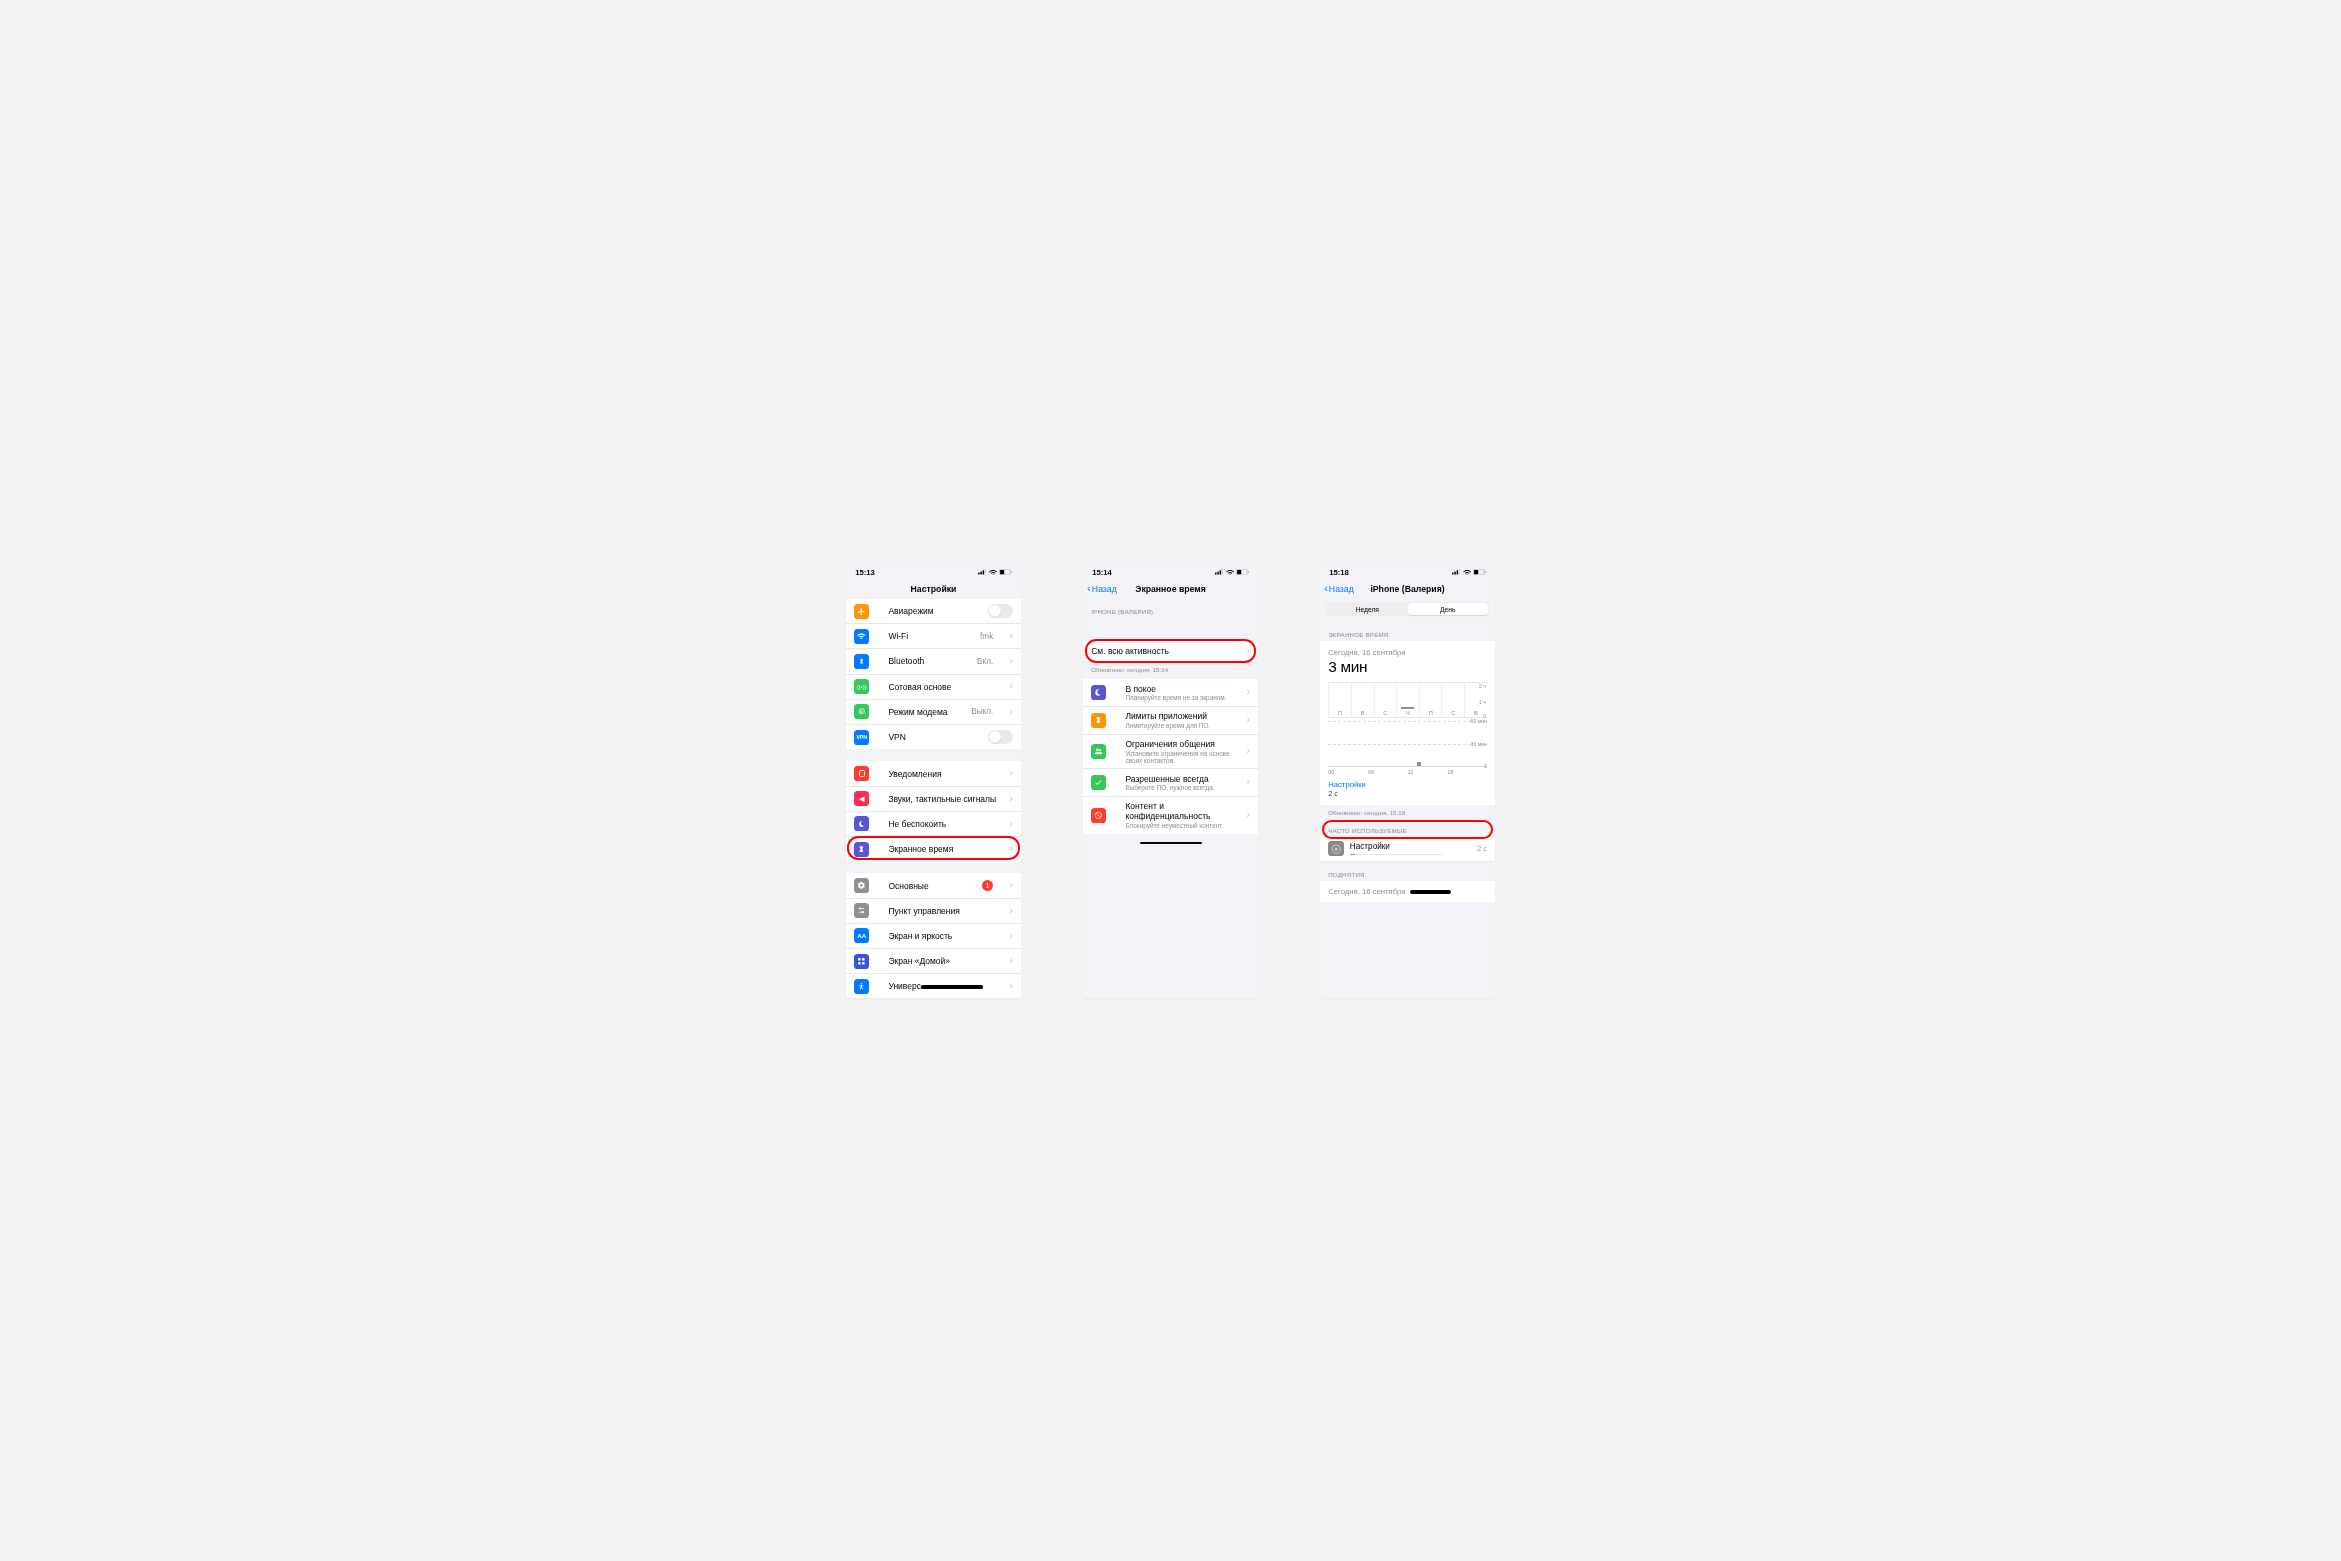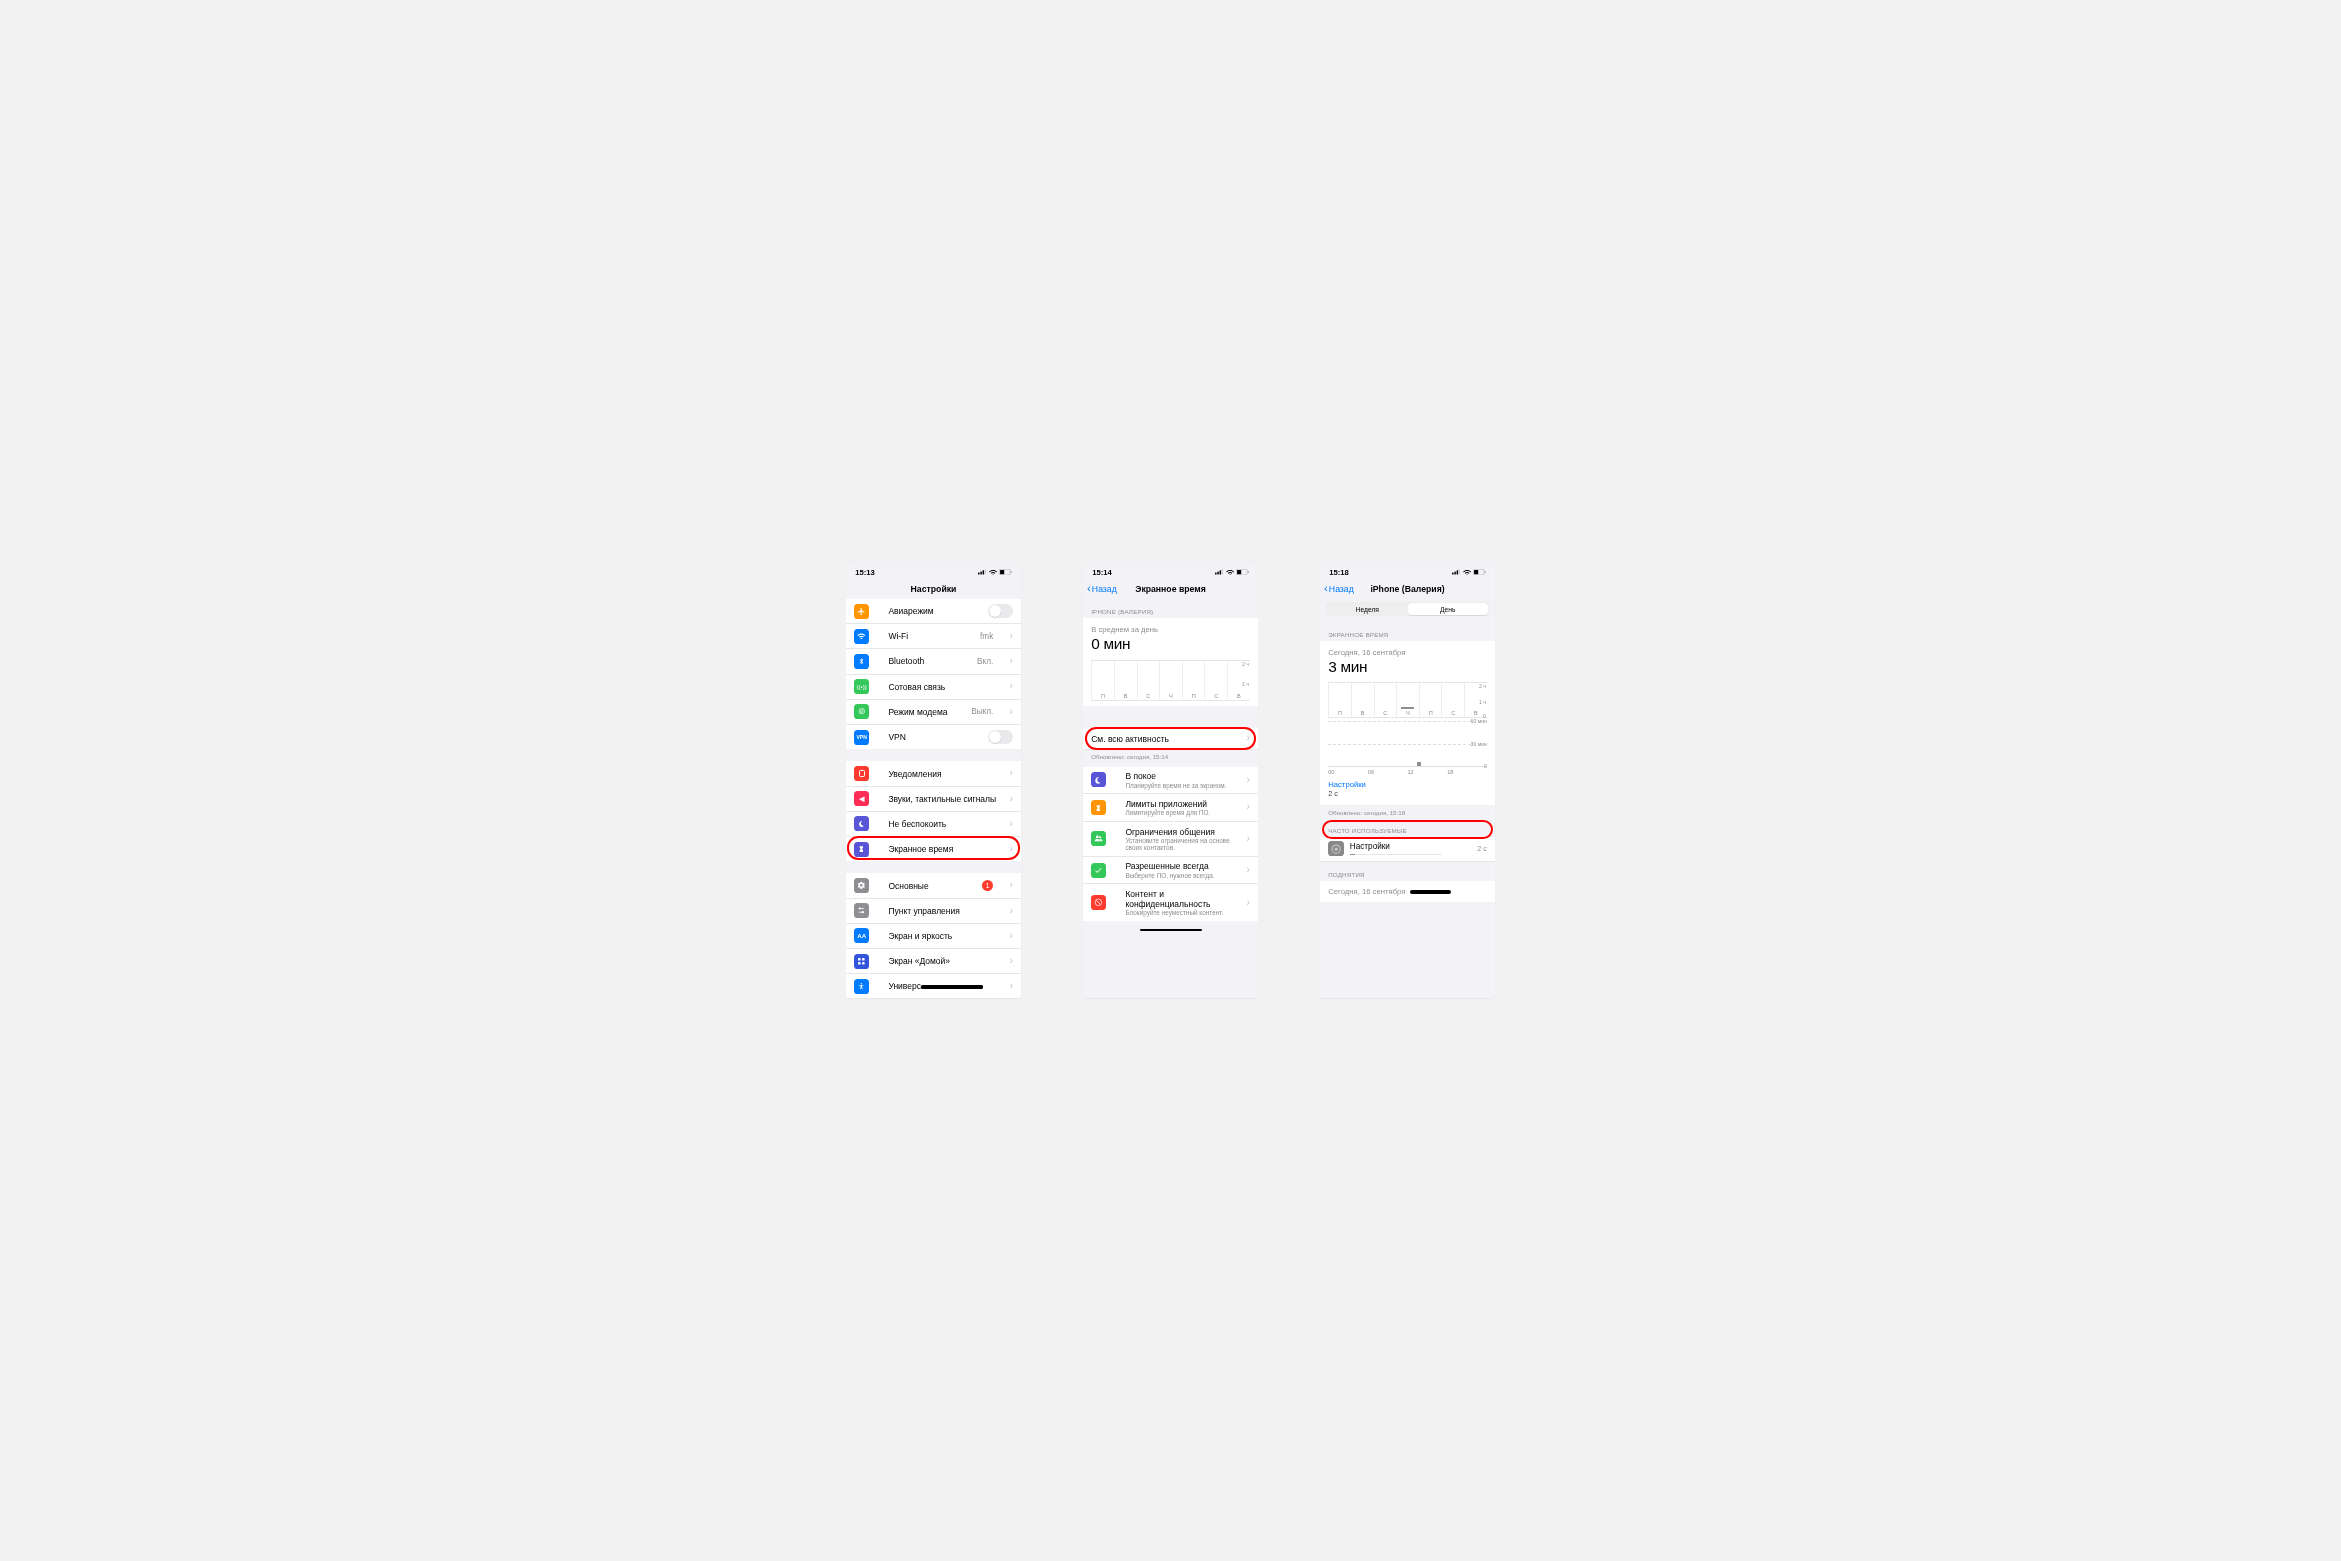--- a/index.html
+++ b/index.html
@@ -245,21 +245,21 @@
             </svg>
           </div>
           <div class="label">Bluetooth</div>
           <span class="value">Вкл.</span>
           <span class="chevron">›</span>
         </div>
         <div class="row">
           <div class="icon" style="background: rgb(52, 199, 89);">
             <span style="color:#fff;font-size:6.2px;">((•))</span>
           </div>
-          <div class="label">Сотовая связь</div>
+          <div class="label">Сотовая основе</div>
           <span class="chevron">›</span>
         </div>
         <div class="row">
           <div class="icon" style="background: rgb(52, 199, 89);">
             <span style="color:#fff;font-size:8.2px;">⦾</span>
           </div>
           <div class="label">Режим модема</div>
           <span class="value">Выкл.</span>
           <span class="chevron">›</span>
         </div>
@@ -385,35 +385,20 @@
   </div>
   <div class="nav-bar">
     <div class="nav-back">
       <span class="chev">‹</span>
       <span>Назад</span>
     </div>
     <div class="nav-title">Экранное время</div>
   </div>
 
   <div class="section-header">IPHONE (ВАЛЕРИЯ)</div>
-  <div class="card">
-    <div class="card-label">В среднем за день</div>
-    <div class="big-num">0 мин</div>
-    <div class="chart" id="p2chart">
-      <span class="ylab" style="top:0">2 ч</span>
-      <span class="ylab" style="top:20.5px">1 ч</span>
-    <div class="col">П</div>
-          <div class="col">В</div>
-          <div class="col">С</div>
-          <div class="col">Ч</div>
-          <div class="col">П</div>
-          <div class="col">С</div>
-          <div class="col">В</div>
-        </div>
-  </div>
   <div style="position:relative;">
     <div class="row" style="background:#fff;margin-top:22px;">
       <span class="label">См. всю активность</span>
       <span class="chevron">›</span>
     </div>
     <div class="highlight" style="left:2.1px; right:2.1px; top:-1px; height:23.6px;"></div>
   </div>
   <div class="section-footer">Обновлено: сегодня, 15:14</div>
   <div style="height:4.1px;"></div>
   <div class="list" id="p2feat">

